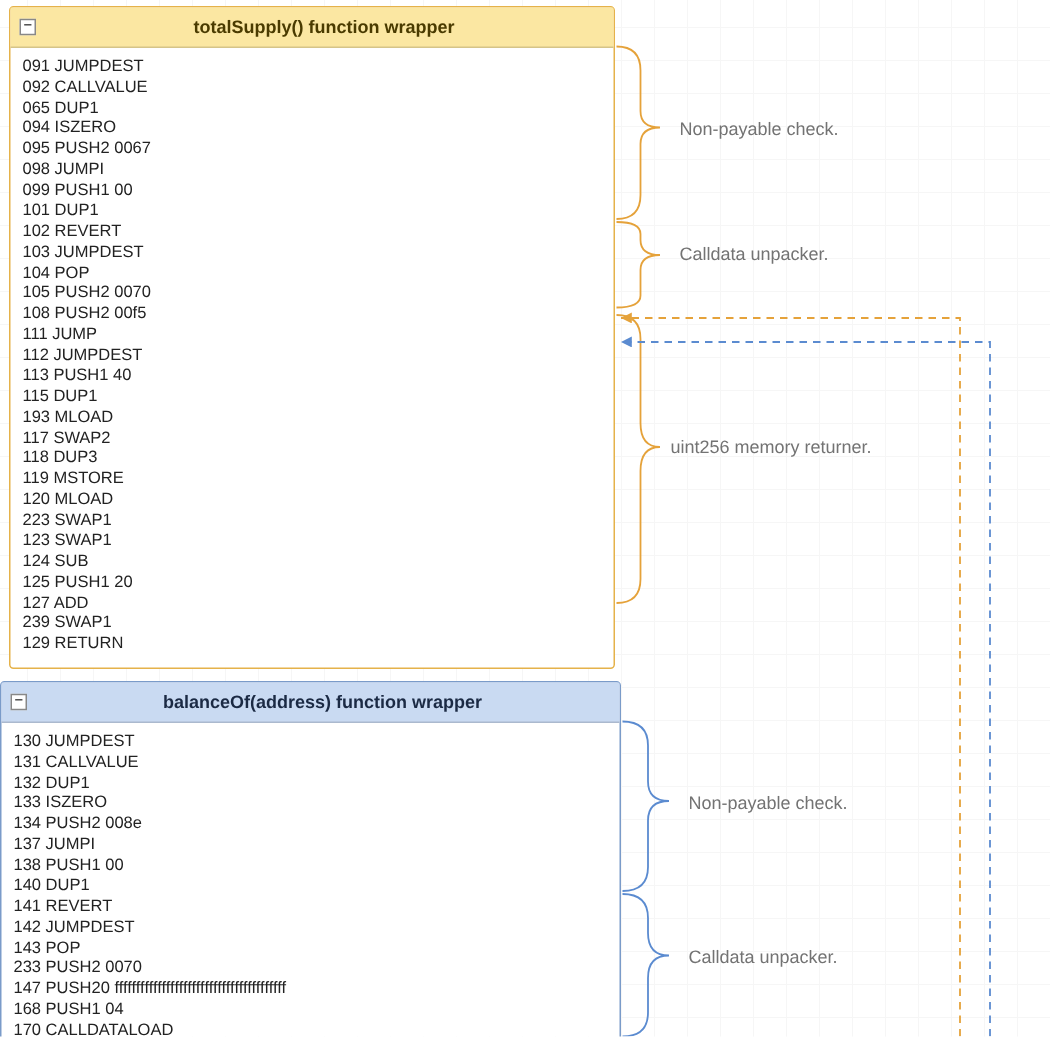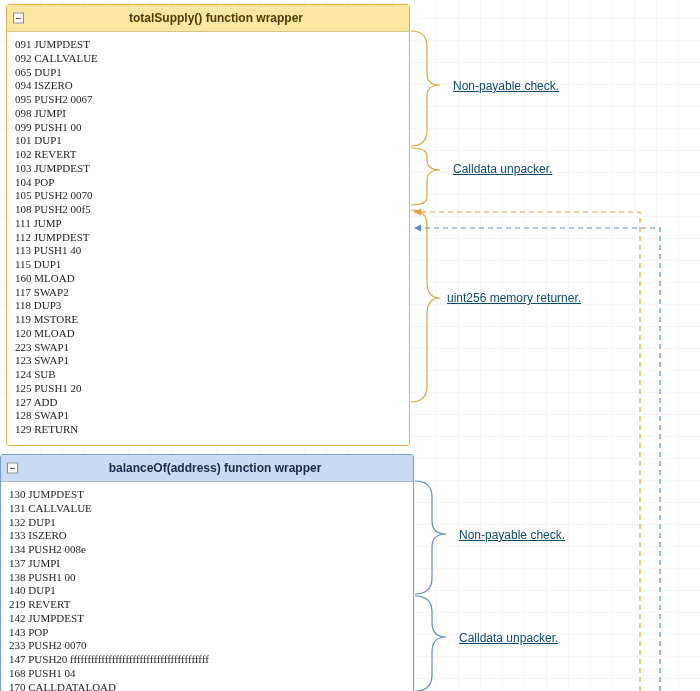--- a/index.html
+++ b/index.html
@@ -53,28 +53,26 @@
     font-family: monospace;
   }
   .instr-list {
     padding: 6px 8px 8px 8px;
     line-height: 1.25;
     font-size: 11px;
     color: #222;
   }
   .instr-list .row {
     white-space: nowrap;
-    font-family: Liberation Serif, serif;
   }
   .label {
     position: absolute;
     font-size: 12px;
-    color: #0c4a6e;
+    color: #737373;
     white-space: nowrap;
-    text-decoration: underline;
   }
   svg.braces {
     position: absolute;
     left: 0; top: 0;
     width: 700px; height: 691px;
     pointer-events: none;
   }
 </style>
 </head>
 <body>
@@ -95,50 +93,50 @@
       <div class="row">101 DUP1</div>
       <div class="row">102 REVERT</div>
       <div class="row">103 JUMPDEST</div>
       <div class="row">104 POP</div>
       <div class="row">105 PUSH2 0070</div>
       <div class="row">108 PUSH2 00f5</div>
       <div class="row">111 JUMP</div>
       <div class="row">112 JUMPDEST</div>
       <div class="row">113 PUSH1 40</div>
       <div class="row">115 DUP1</div>
-      <div class="row">160 MLOAD</div>
+      <div class="row">193 MLOAD</div>
       <div class="row">117 SWAP2</div>
       <div class="row">118 DUP3</div>
       <div class="row">119 MSTORE</div>
       <div class="row">120 MLOAD</div>
       <div class="row">223 SWAP1</div>
       <div class="row">123 SWAP1</div>
       <div class="row">124 SUB</div>
       <div class="row">125 PUSH1 20</div>
       <div class="row">127 ADD</div>
-      <div class="row">128 SWAP1</div>
+      <div class="row">239 SWAP1</div>
       <div class="row">129 RETURN</div>
     </div>
 </div>
 
 <div class="panel blue" style="left:0px; top:454px; width:414px;">
   <div class="titlebar">
     <span class="collapse-icon">−</span>
     <span>balanceOf(address) function wrapper</span>
   </div>
   <div class="instr-list" id="list-bo">
       <div class="row">130 JUMPDEST</div>
       <div class="row">131 CALLVALUE</div>
       <div class="row">132 DUP1</div>
       <div class="row">133 ISZERO</div>
       <div class="row">134 PUSH2 008e</div>
       <div class="row">137 JUMPI</div>
       <div class="row">138 PUSH1 00</div>
       <div class="row">140 DUP1</div>
-      <div class="row">219 REVERT</div>
+      <div class="row">141 REVERT</div>
       <div class="row">142 JUMPDEST</div>
       <div class="row">143 POP</div>
       <div class="row">233 PUSH2 0070</div>
       <div class="row">147 PUSH20 ffffffffffffffffffffffffffffffffffffffff</div>
       <div class="row">168 PUSH1 04</div>
       <div class="row">170 CALLDATALOAD</div>
     </div>
 </div>
 
 <div class="label" style="left:453px; top:79px;">Non-payable check.</div>

